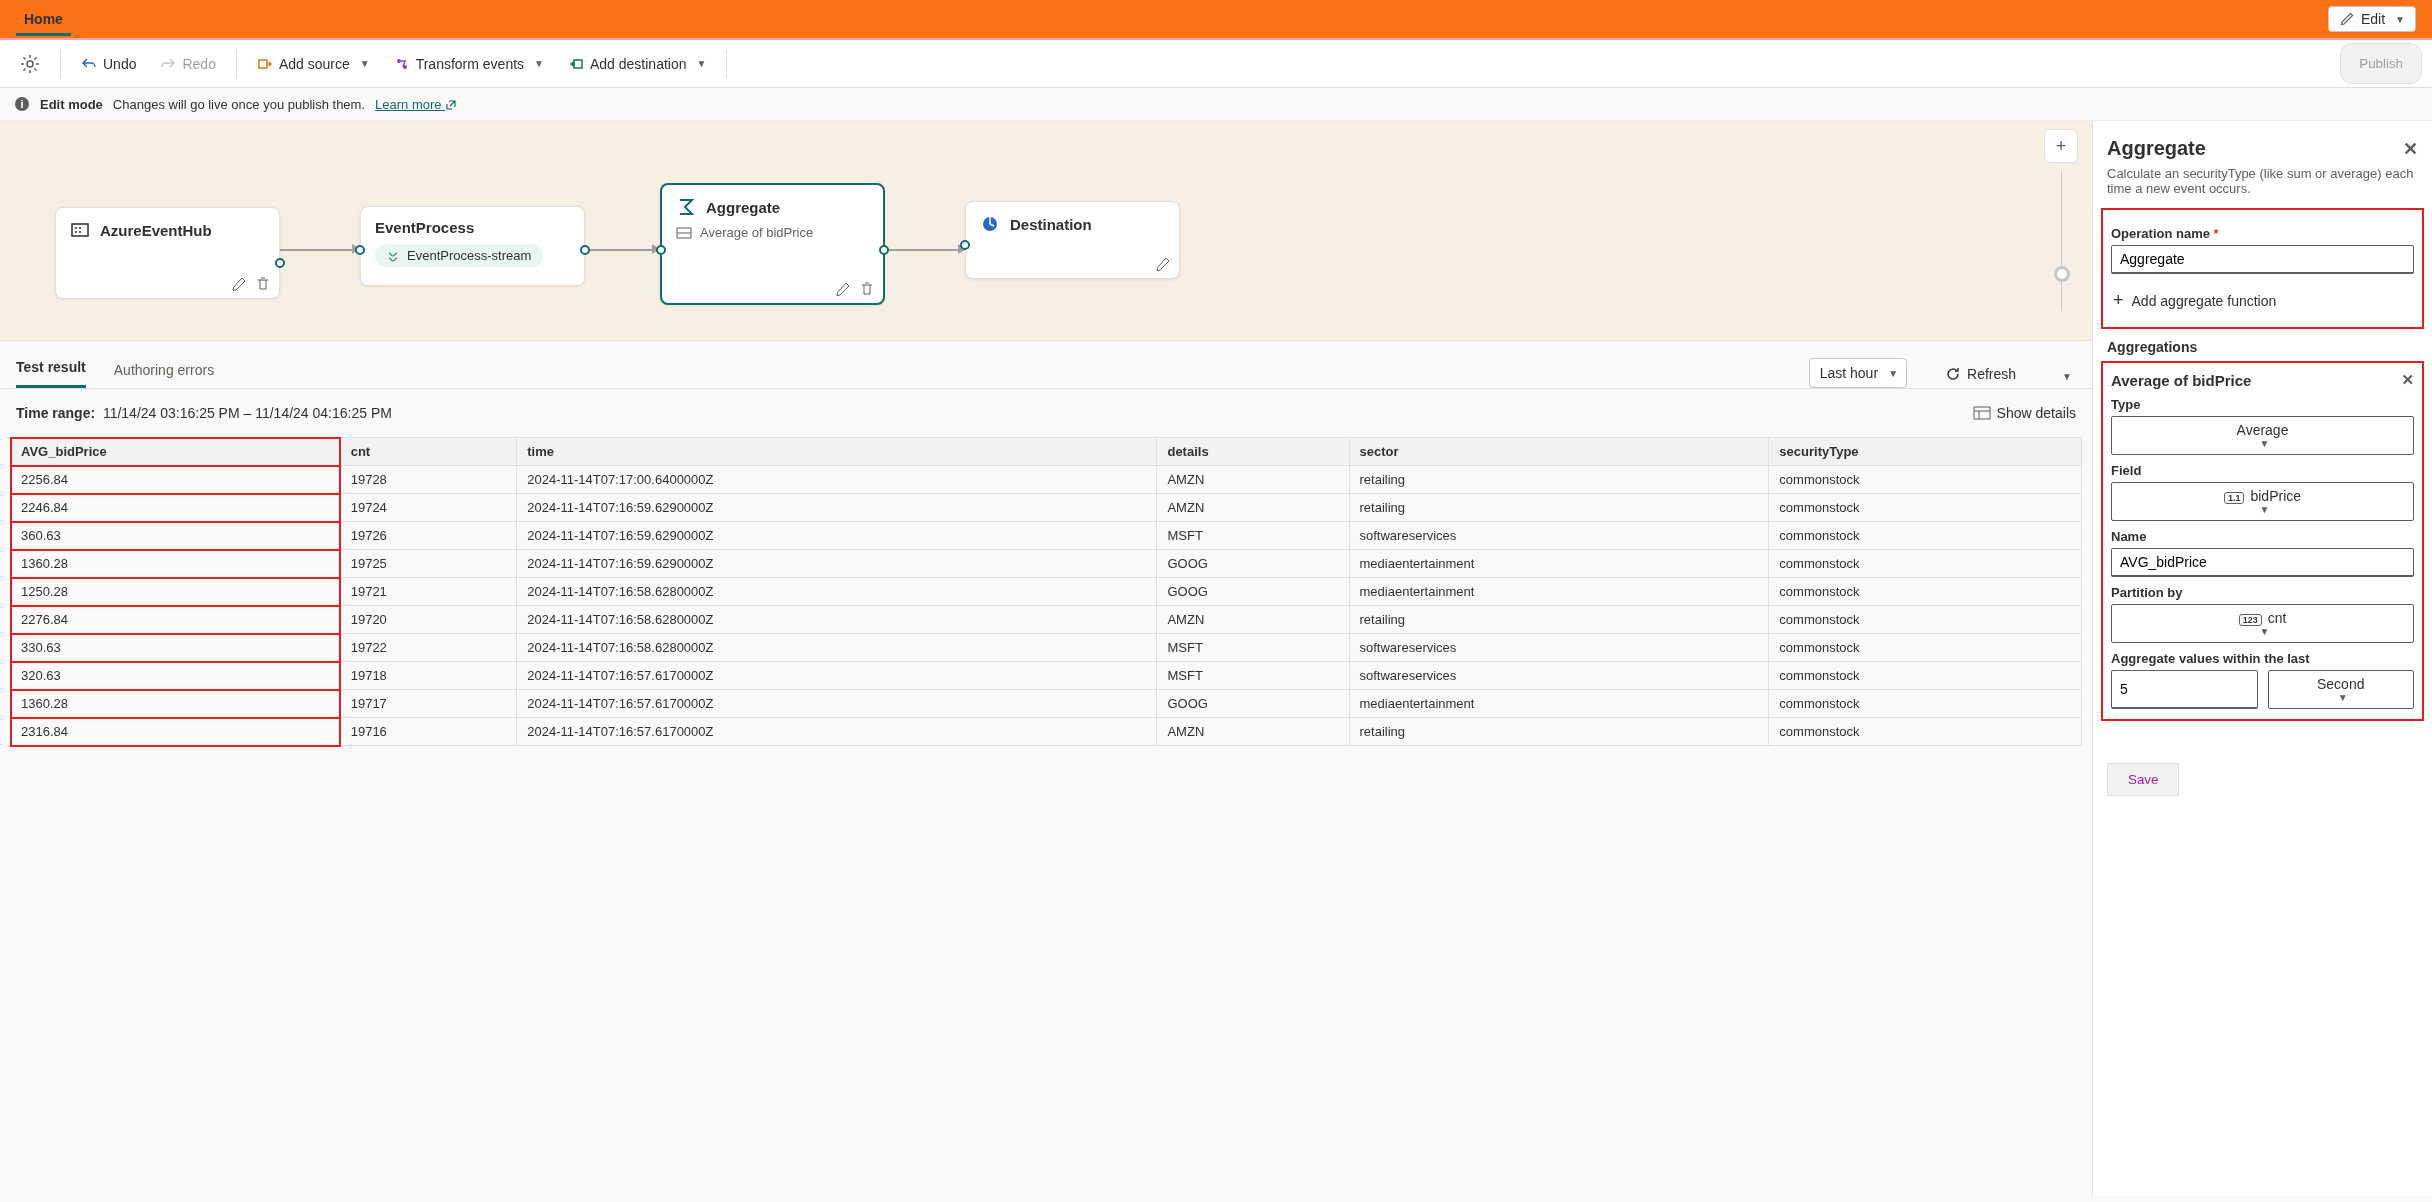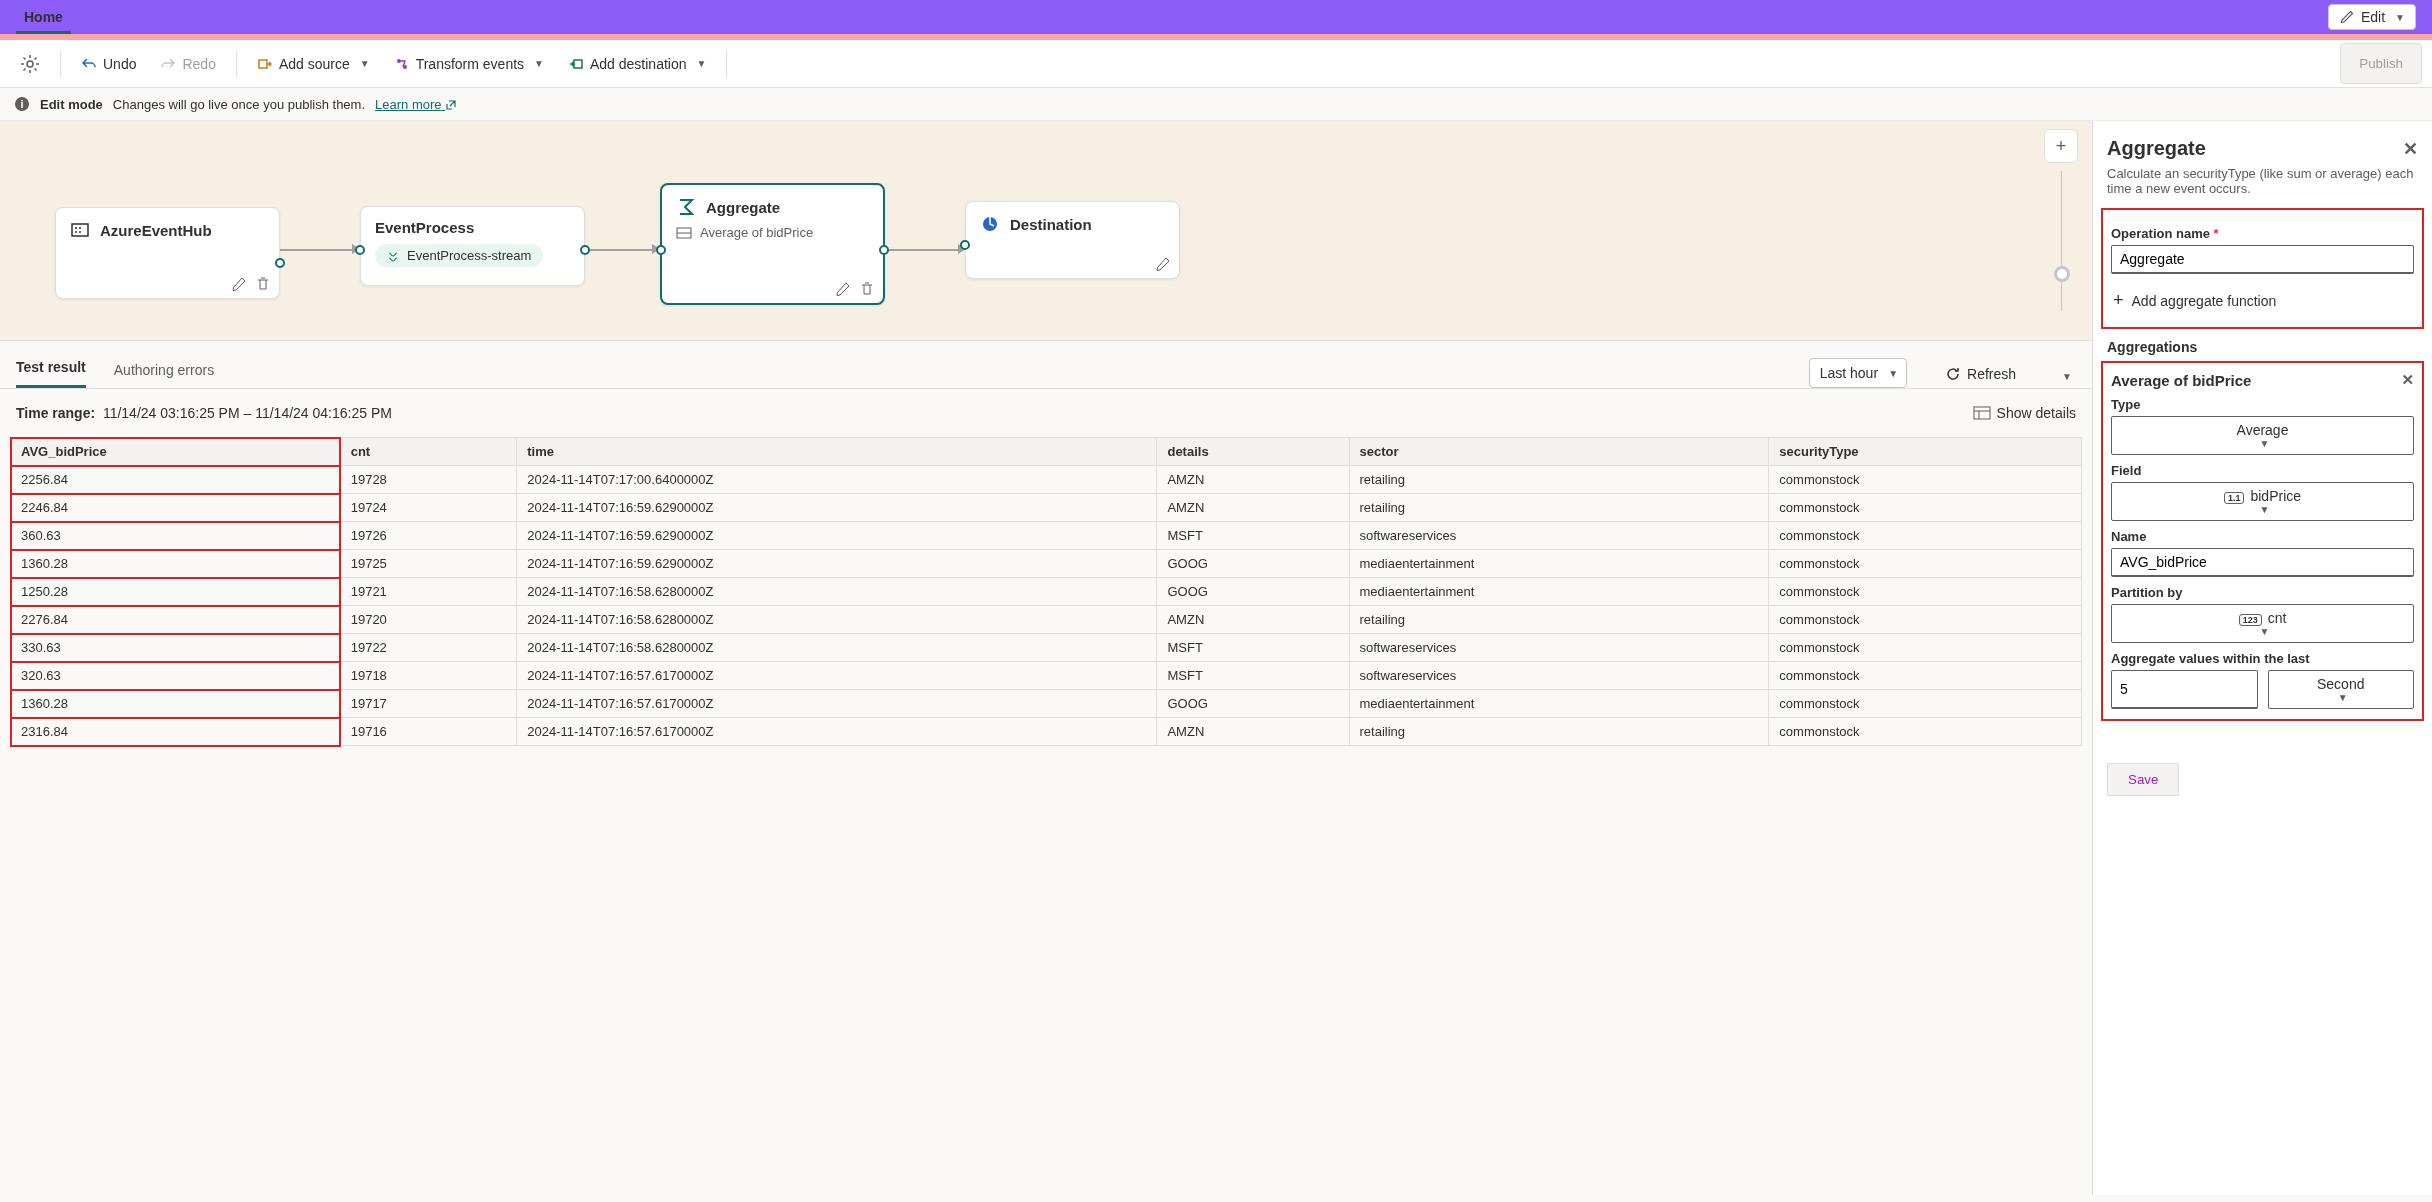--- a/index.html
+++ b/index.html
@@ -1,26 +1,26 @@
 <!DOCTYPE html>
 <html><head>
 <meta charset="utf-8">
 <style>
   * { box-sizing: border-box; margin: 0; padding: 0; }
   body { font-family: "Segoe UI", -apple-system, sans-serif; font-size: 14px; color: #323130; background: #faf9f8; }
-  .topbar { display: flex; justify-content: space-between; align-items: center; padding: 0 16px; background: #8b5cf6; border-bottom: 6px solid #fca5a5; height: 40px; }
+  .topbar { display: flex; justify-content: space-between; align-items: center; padding: 0 16px; background: #f97316; border-bottom: 2px solid #fca5a5; height: 40px; }
   .tab-home { padding: 8px 8px 6px; font-weight: 600; border-bottom: 3px solid #0f6e6a; }
   .edit-btn { display: flex; align-items: center; gap: 6px; padding: 4px 10px; border: 1px solid #c8c6c4; border-radius: 4px; background: #fff; cursor: pointer; }
   .toolbar { display: flex; align-items: center; gap: 4px; background: #fff; border-bottom: 1px solid #e1dfdd; padding: 6px 10px; height: 48px; }
   .toolbar .sep { width: 1px; height: 28px; background: #e1dfdd; margin: 0 6px; }
   .tbtn { display: flex; align-items: center; gap: 6px; padding: 6px 10px; border-radius: 4px; cursor: pointer; }
   .tbtn.disabled { color: #a19f9d; cursor: default; }
   .gear { width: 20px; height: 20px; display: inline-block; }
   .chev { font-size: 10px; color: #605e5c; margin-left: 4px; }
-  .publish-btn { margin-left: auto; padding: 12px 18px; border: 1px solid #e1dfdd; background: #f3f2f1; color: #a19f9d; border-radius: 4px; }
+  .publish-btn { margin-left: auto; padding: 12px 18px; border: 1px solid #e1dfdd; background: #f3f2f1; color: #a19f9d; border-radius: 12px; }
   .notice { display: flex; align-items: center; gap: 10px; padding: 8px 14px; background: #faf9f8; border-bottom: 1px solid #edebe9; font-size: 13px; }
   .notice .link { color: #0f6e6a; text-decoration: underline; cursor: pointer; }
   .main { display: flex; height: calc(100vh - 128px); }
   .left { flex: 1; display: flex; flex-direction: column; }
   .canvas { position: relative; flex: 0 0 220px; background: #f6efe3; border-bottom: 1px solid #e1dfdd; overflow: hidden; }
   .node { position: absolute; background: #fff; border: 1px solid #e1dfdd; border-radius: 8px; padding: 12px 14px; box-shadow: 0 1px 3px rgba(0,0,0,0.08); }
   .node.selected { border: 2px solid #0f6e6a; }
   .node-icons { position: absolute; bottom: 6px; right: 8px; display: flex; gap: 8px; color: #605e5c; }
   .node-port { position: absolute; width: 10px; height: 10px; border-radius: 50%; background: #fff; border: 2px solid #0f6e6a; }
   .node-title { display: flex; align-items: center; gap: 10px; font-weight: 600; font-size: 15px; }

